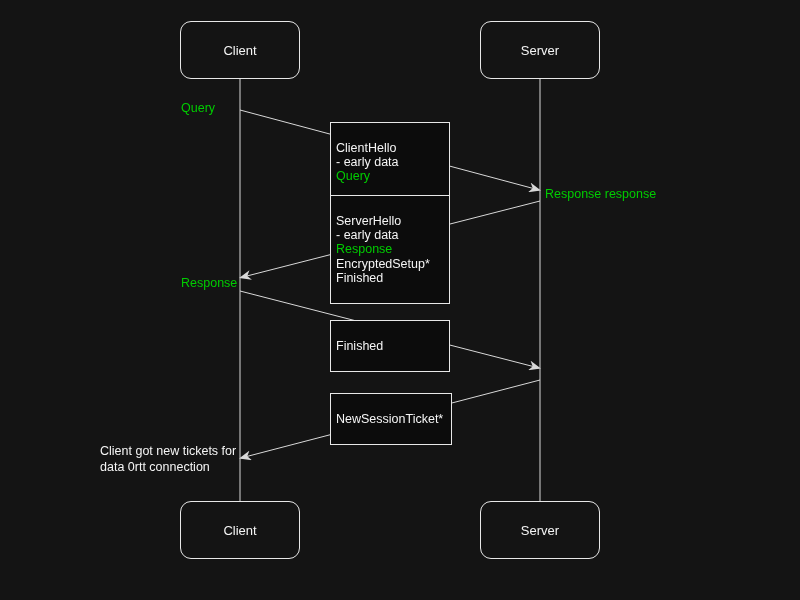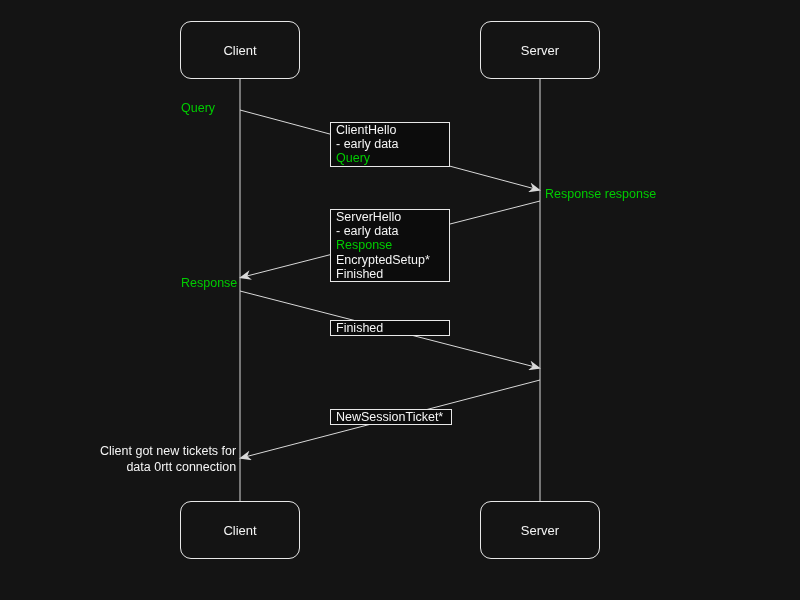--- a/index.html
+++ b/index.html
@@ -16,29 +16,29 @@
     position:absolute;width:120px;height:58px;box-sizing:border-box;
     border:1px solid var(--border,#e8e8e8);border-radius:11px;
     display:flex;align-items:center;justify-content:center;
     background:var(--background,#141414);
     color:var(--text,#f5f5f5);font-size:13px;
   }
   .msgbox{
     position:absolute;box-sizing:border-box;
     border:1px solid var(--border,#e8e8e8);
     background:var(--box-fill,#0c0c0c);
-    padding:0 5px;font-size:12.5px;line-height:14.2px;
+    padding:18px 5px;font-size:12.5px;line-height:14.2px;
   }
   .msgbox span{display:block;white-space:nowrap;}
   .label{position:absolute;font-size:12.5px;white-space:nowrap;}
   .note{
     position:absolute;font-size:12.5px;line-height:16px;
     color:var(--text,#f5f5f5);
   }
-  .note span{display:block;white-space:nowrap;text-align:right;}
+  .note span{display:block;white-space:nowrap;}
   [data-color="green"]{color:var(--green,#00cc00);}
   [data-color="white"]{color:var(--text,#f5f5f5);}
 </style>
 </head>
 <body>
 
 <div class="stage">
 
   <svg class="wires" width="800" height="600" viewBox="0 0 800 600">
     <defs>
@@ -70,33 +70,33 @@
   <div class="label" style="left:181px;top:101px" data-color="green">Query</div>
   <div class="label" style="left:545px;top:187px" data-color="green">Response response</div>
   <div class="label" style="left:181px;top:276px" data-color="green">Response</div>
 
   <div class="msgbox" style="left:330px;top:122px;width:120px">
     <span data-color="white">ClientHello</span>
     <span data-color="white">- early data</span>
     <span data-color="green">Query</span>
   </div>
 
-  <div class="msgbox" style="left:330px;top:209px;width:120px">
+  <div class="msgbox" style="left:330px;top:195px;width:120px">
     <span data-color="white">ServerHello</span>
     <span data-color="white">- early data</span>
     <span data-color="green">Response</span>
     <span data-color="white">EncryptedSetup*</span>
     <span data-color="white">Finished</span>
   </div>
 
   <div class="msgbox" style="left:330px;top:320px;width:120px">
     <span data-color="white">Finished</span>
   </div>
 
-  <div class="msgbox" style="left:330px;top:409px;width:122px">
+  <div class="msgbox" style="left:330px;top:393px;width:122px">
     <span data-color="white">NewSessionTicket*</span>
   </div>
 
   <div class="note" style="left:100px;top:443px" data-color="white">
     <span>Client got new tickets for</span>
     <span>data 0rtt connection</span>
   </div>
 
 </div>
 

